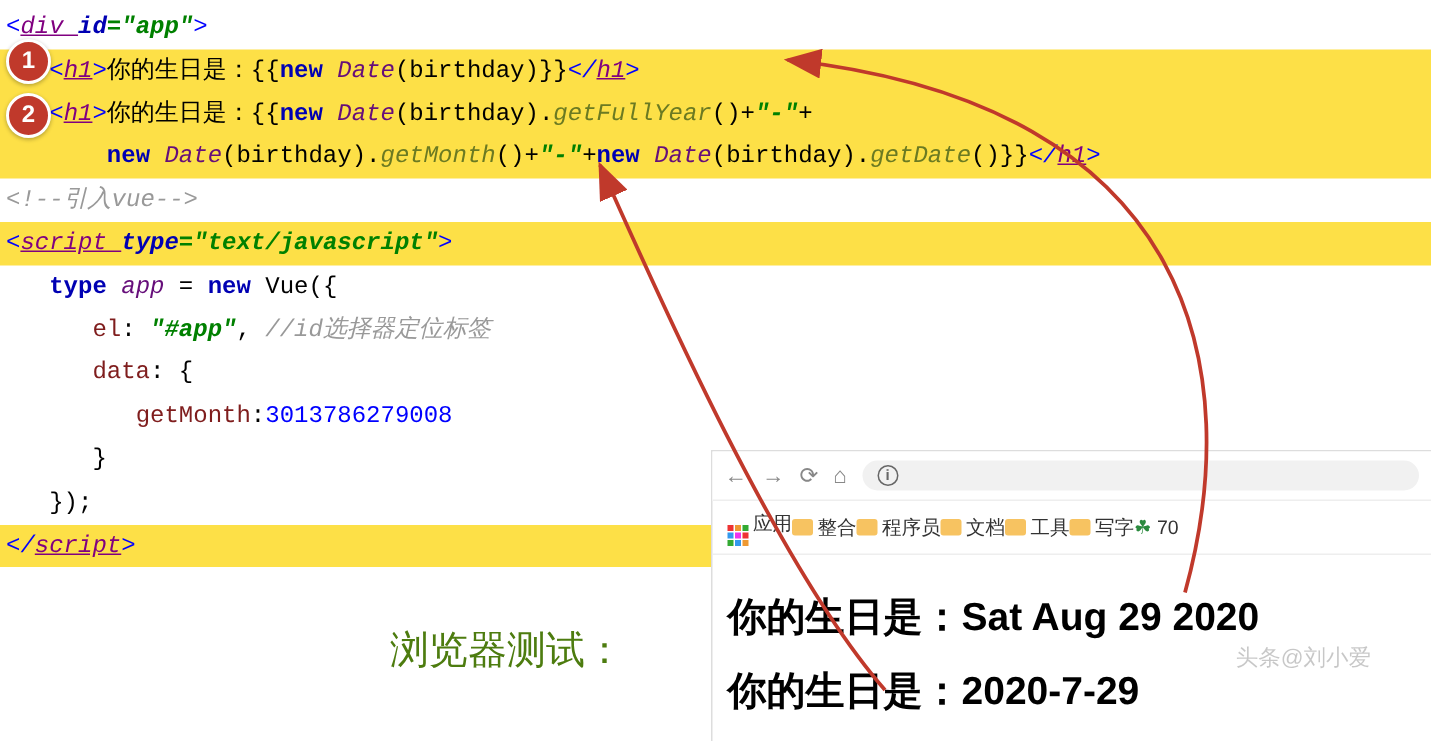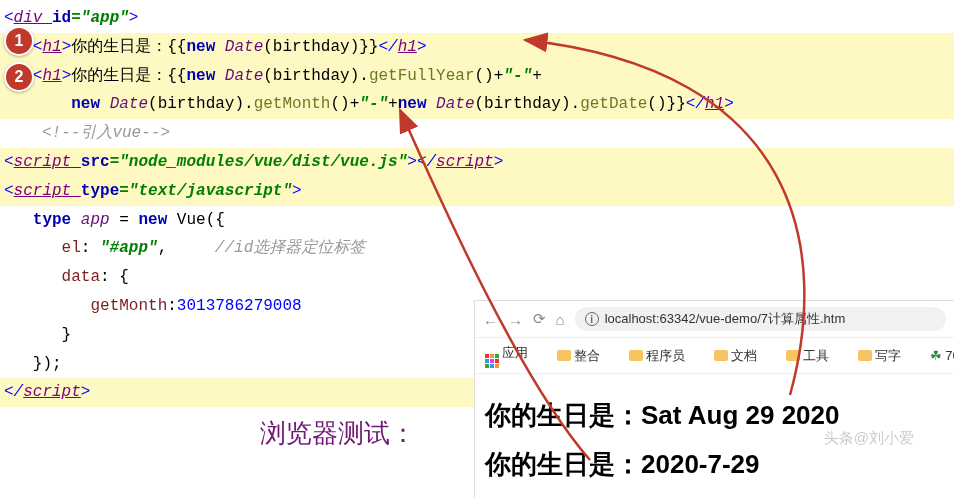--- a/index.html
+++ b/index.html
@@ -8,31 +8,31 @@
     font-family: "Courier New", monospace;
     font-size: 16px;
     background: #fff;
     position: relative;
     width: 954px;
     height: 500px;
     overflow: hidden;
   }
   .tag-bracket { color: #0000ff; font-style: italic; }
   .tag-name { color: #800080; font-style: italic; text-decoration: underline; }
-  .attr-name { color: #0000b3; font-weight: bold; }
+  .attr-name { color: #0000b3; font-weight: bold; font-style: italic; }
   .attr-val { color: #008000; font-weight: bold; font-style: italic; }
   .plain { color: #000; }
   .keyword { color: #0000b3; font-weight: bold; }
   .ident { color: #660e7a; font-style: italic; }
-  .method { color: #6b7a22; }
+  .method { color: #6b7a22; font-style: italic; }
   .string { color: #008000; font-weight: bold; font-style: italic; }
   .number { color: #0000ff; }
-  .comment { color: #999; font-style: italic; margin-left: 38px; }
+  .comment { color: #999; font-style: italic; }
   .prop { color: #7f1d1d; }
-  .highlight-bg { background: #fef9c3; }
+  .highlight-bg { background: #fde047; }
   .line {
     padding: 2px 4px;
     white-space: pre;
     line-height: 1.55;
   }
   .code-area { padding-top: 4px; }
   .badge {
     position: absolute;
     width: 30px;
     height: 30px;
@@ -47,21 +47,21 @@
     justify-content: center;
     border: 2px solid #fff;
     box-shadow: 0 1px 3px rgba(0,0,0,0.3);
     z-index: 5;
   }
   .badge1 { top: 26px; left: 4px; }
   .badge2 { top: 62px; left: 4px; }
   .test-label {
     position: absolute;
     font-family: "SimSun","宋体",serif;
-    color: #701a75;
+    color: #4d7c0f;
     font-size: 26px;
     font-weight: normal;
     top: 416px;
     left: 260px;
   }
   .browser {
     position: absolute;
     right: 0;
     top: 300px;
     width: 480px;
@@ -95,21 +95,21 @@
     white-space: nowrap;
   }
   .info-circle {
     width: 14px; height: 14px; border: 1.5px solid #666; border-radius: 50%;
     display: inline-flex; align-items: center; justify-content: center;
     font-size: 10px; font-weight: bold; color: #666;
   }
   .bookmark-bar {
     display: flex;
     align-items: center;
-    gap: 29px;
+    gap: 0;
     padding: 6px 10px;
     border-bottom: 1px solid #eee;
     font-size: 13px;
     color: #333;
     white-space: nowrap;
     overflow: hidden;
   }
   .folder-icon {
     width: 14px; height: 11px; background: #f7c361;
     display: inline-block; border-radius: 2px; margin-right: 3px;
@@ -161,21 +161,20 @@
 
 <div class="line highlight-bg">   <span class="tag-bracket">&lt;</span><span class="tag-name">h1</span><span class="tag-bracket">&gt;</span><span class="plain">你的生日是：{{</span><span class="keyword">new </span><span class="ident">Date</span><span class="plain">(birthday)}}</span><span class="tag-bracket">&lt;/</span><span class="tag-name">h1</span><span class="tag-bracket">&gt;</span></div>
 
 <div class="line highlight-bg">   <span class="tag-bracket">&lt;</span><span class="tag-name">h1</span><span class="tag-bracket">&gt;</span><span class="plain">你的生日是：{{</span><span class="keyword">new </span><span class="ident">Date</span><span class="plain">(birthday).</span><span class="method">getFullYear</span><span class="plain">()+</span><span class="string">"-"</span><span class="plain">+</span></div>
 
 <div class="line highlight-bg"><span>       </span><span class="keyword">new </span><span class="ident">Date</span><span class="plain">(birthday).</span><span class="method">getMonth</span><span class="plain">()+</span><span class="string">"-"</span><span class="plain">+</span><span class="keyword">new </span><span class="ident">Date</span><span class="plain">(birthday).</span><span class="method">getDate</span><span class="plain">()}}</span><span class="tag-bracket">&lt;/</span><span class="tag-name">h1</span><span class="tag-bracket">&gt;</span></div>
 
 
 <div class="line"><span class="comment">&lt;!--引入vue--&gt;</span></div>
 
-<div class="line highlight-bg"><span class="tag-bracket">&lt;</span><span class="tag-name">script </span><span class="attr-name">src</span><span class="attr-val">="node_modules/vue/dist/vue.js"</span><span class="tag-bracket">&gt;</span><span class="tag-bracket">&lt;/</span><span class="tag-name">script</span><span class="tag-bracket">&gt;</span></div>
 
 <div class="line highlight-bg"><span class="tag-bracket">&lt;</span><span class="tag-name">script </span><span class="attr-name">type</span><span class="attr-val">="text/javascript"</span><span class="tag-bracket">&gt;</span></div>
 
 <div class="line">   <span class="keyword">type </span><span class="ident">app</span><span class="plain"> = </span><span class="keyword">new </span><span class="plain">Vue({</span></div>
 
 <div class="line">      <span class="prop">el</span><span class="plain">: </span><span class="string">"#app"</span><span class="plain">, </span><span class="comment">//id选择器定位标签</span></div>
 
 <div class="line">      <span class="prop">data</span><span class="plain">: {</span></div>
 
 <div class="line">         <span class="prop">getMonth</span><span class="plain">:</span><span class="number">3013786279008</span></div>
@@ -193,21 +192,20 @@
 <div class="test-label">浏览器测试：</div>
 
 <div class="browser">
   <div class="browser-toolbar">
     <span class="tb-icon">←</span>
     <span class="tb-icon">→</span>
     <span class="tb-icon">⟳</span>
     <span class="tb-icon">⌂</span>
     <div class="url-pill">
       <span class="info-circle">i</span>
-      <span>localhost:63342/vue-demo/7计算属性.htm</span>
     </div>
   </div>
   <div class="bookmark-bar">
     <span><span class="apps-icon">
           <span></span>
           <span></span>
           <span></span>
           <span></span>
           <span></span>
           <span></span>

